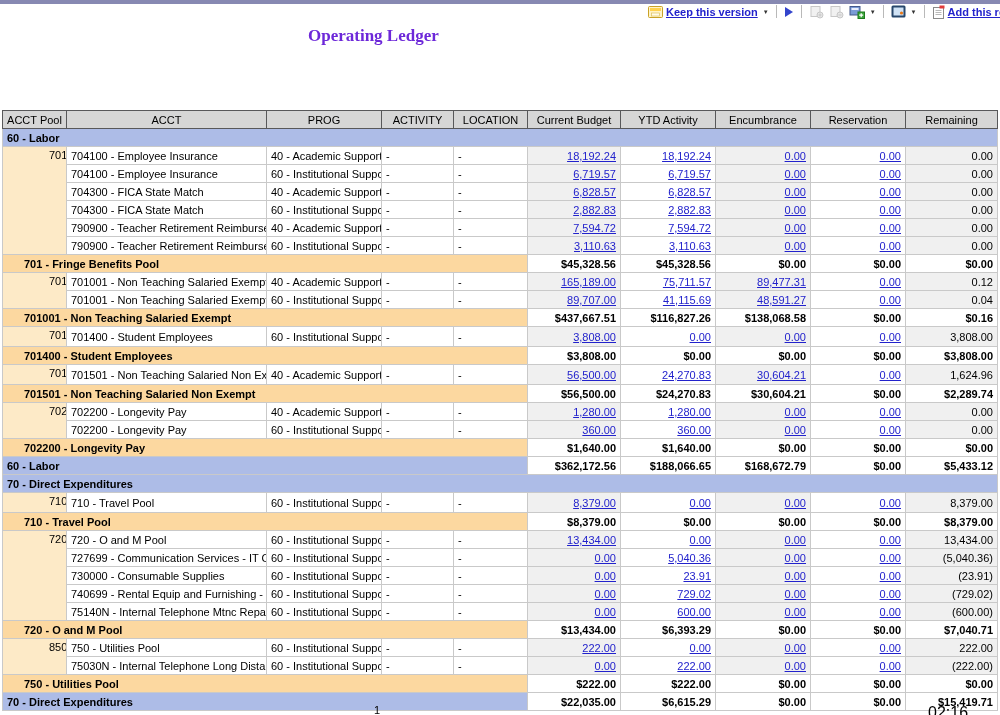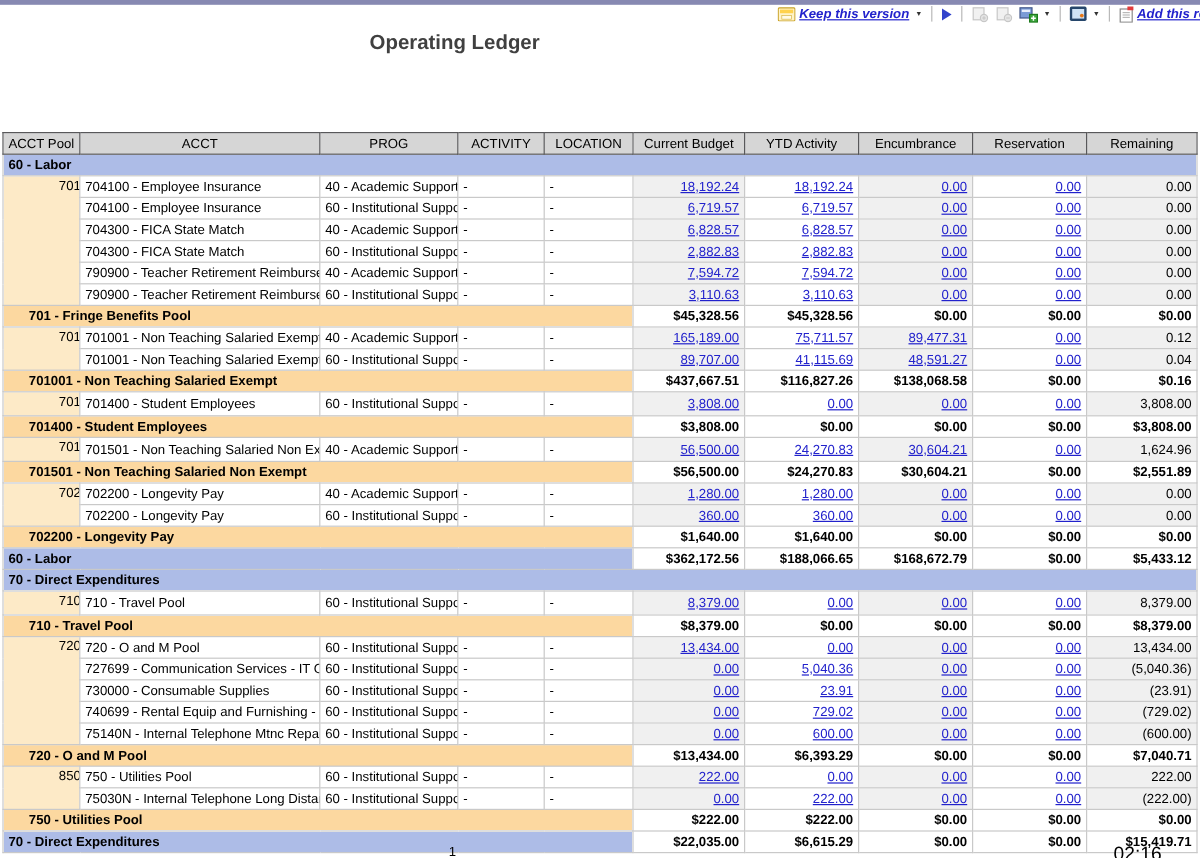--- a/index.html
+++ b/index.html
@@ -4,30 +4,30 @@
 <style>
   html,body { margin:0; padding:0; }
   body {
     width:1000px; height:715px; overflow:hidden; position:relative;
     background:#ffffff; font-family:"Liberation Sans", sans-serif; font-size:11px; color:#000;
   }
   .topbar { position:absolute; top:0; left:0; width:1000px; height:4px; background:#8789b2; }
 
   
   .toolbar { position:absolute; top:3px; left:648px; height:17px; display:flex; align-items:center; white-space:nowrap; }
-  .tb-item { display:flex; align-items:center; gap:3px; cursor:pointer;font-style:italic; }
+  .tb-item { display:flex; align-items:center; gap:3px; cursor:pointer; }
   .tb-link { color:#2222cc; text-decoration:underline; font-weight:bold; font-size:11px; }
   .caret { font-size:6px; color:#333; margin-left:2px; }
   .sep { width:1px; height:13px; background:#b9b9b9; margin:0 7px; }
   .icon { display:inline-block; line-height:0; }
   .dim { opacity:.55; }
   .gap { width:5px; }
 
   
-  .report-title { position:absolute; top:26px; left:308px; font-size:17px; font-weight:bold; color:#404040; }
+  .report-title { position:absolute; top:26px; left:308px; font-size:17px; font-weight:bold; color:#6d28d9;font-family:Liberation Serif, serif; }
 
   
   table.ledger { position:absolute; top:110px; left:2px; width:995px; border-collapse:collapse; table-layout:fixed; font-size:11px; border:1px solid #58585a; }
   th { background:#d6d6d6; border:1px solid #58585a; height:17px; font-weight:normal; text-align:center; padding:0 2px; overflow:hidden; white-space:nowrap; }
   td { border:1px solid #c9c9c9; height:17px; padding:0 4px; overflow:hidden; white-space:nowrap; vertical-align:middle; background:#fff; }
   tr.r-group td { background:#adbce7; font-weight:bold; }
   tr.r-total td { background:#adbce7; font-weight:bold; }
   tr.r-subtotal td { background:#fcd8a0; font-weight:bold;padding-left:21px; }
   td.pool-cell { background:#fdeac7; vertical-align:top; padding-top:2px;padding-left:46px; }
   td.num { text-align:right; }
@@ -293,21 +293,21 @@
         <td class="num c-g"><a class="amt" href="#">30,604.21</a></td>
         <td class="num c-w"><a class="amt" href="#">0.00</a></td>
         <td class="num c-g">1,624.96</td>
       </tr>
       <tr class="r-subtotal">
         <td colspan="5">701501 - Non Teaching Salaried Non Exempt</td>
         <td class="num">$56,500.00</td>
         <td class="num">$24,270.83</td>
         <td class="num">$30,604.21</td>
         <td class="num">$0.00</td>
-        <td class="num">$2,551.89</td>
+        <td class="num">$2,289.74</td>
       </tr>
       <tr class="r-detail">
         <td class="pool-cell" rowspan="2">702200</td>
         <td>702200 - Longevity Pay</td>
         <td>40 - Academic Support</td>
         <td>-</td>
         <td>-</td>
         <td class="num c-g"><a class="amt" href="#">1,280.00</a></td>
         <td class="num c-w"><a class="amt" href="#">1,280.00</a></td>
         <td class="num c-g"><a class="amt" href="#">0.00</a></td>

